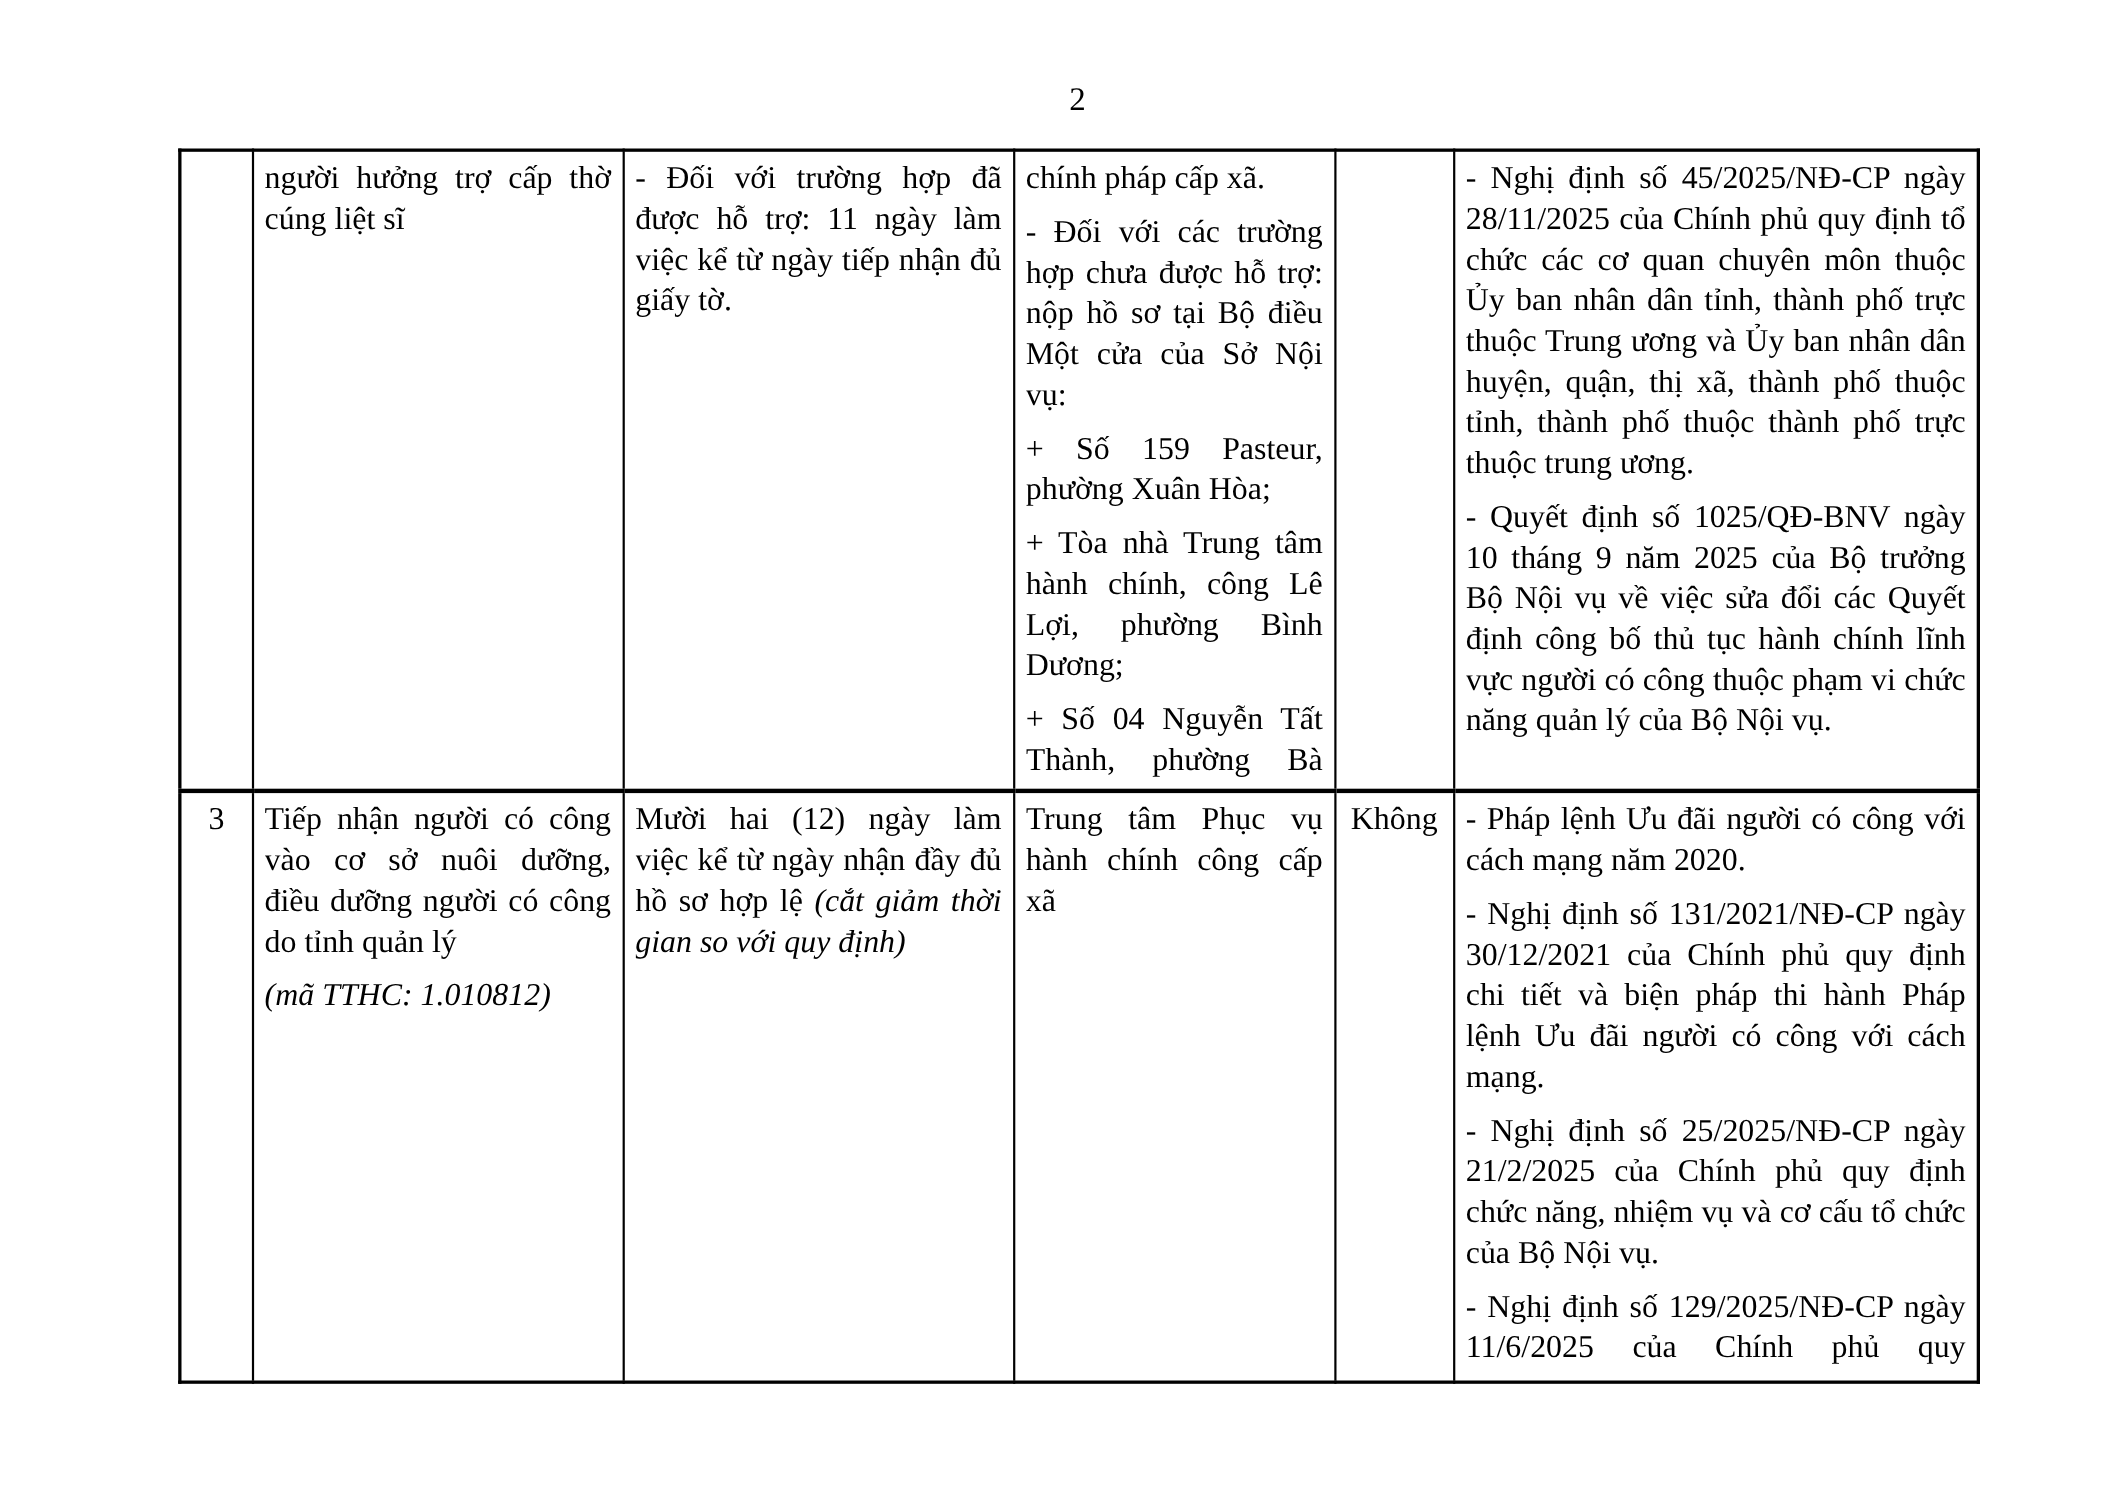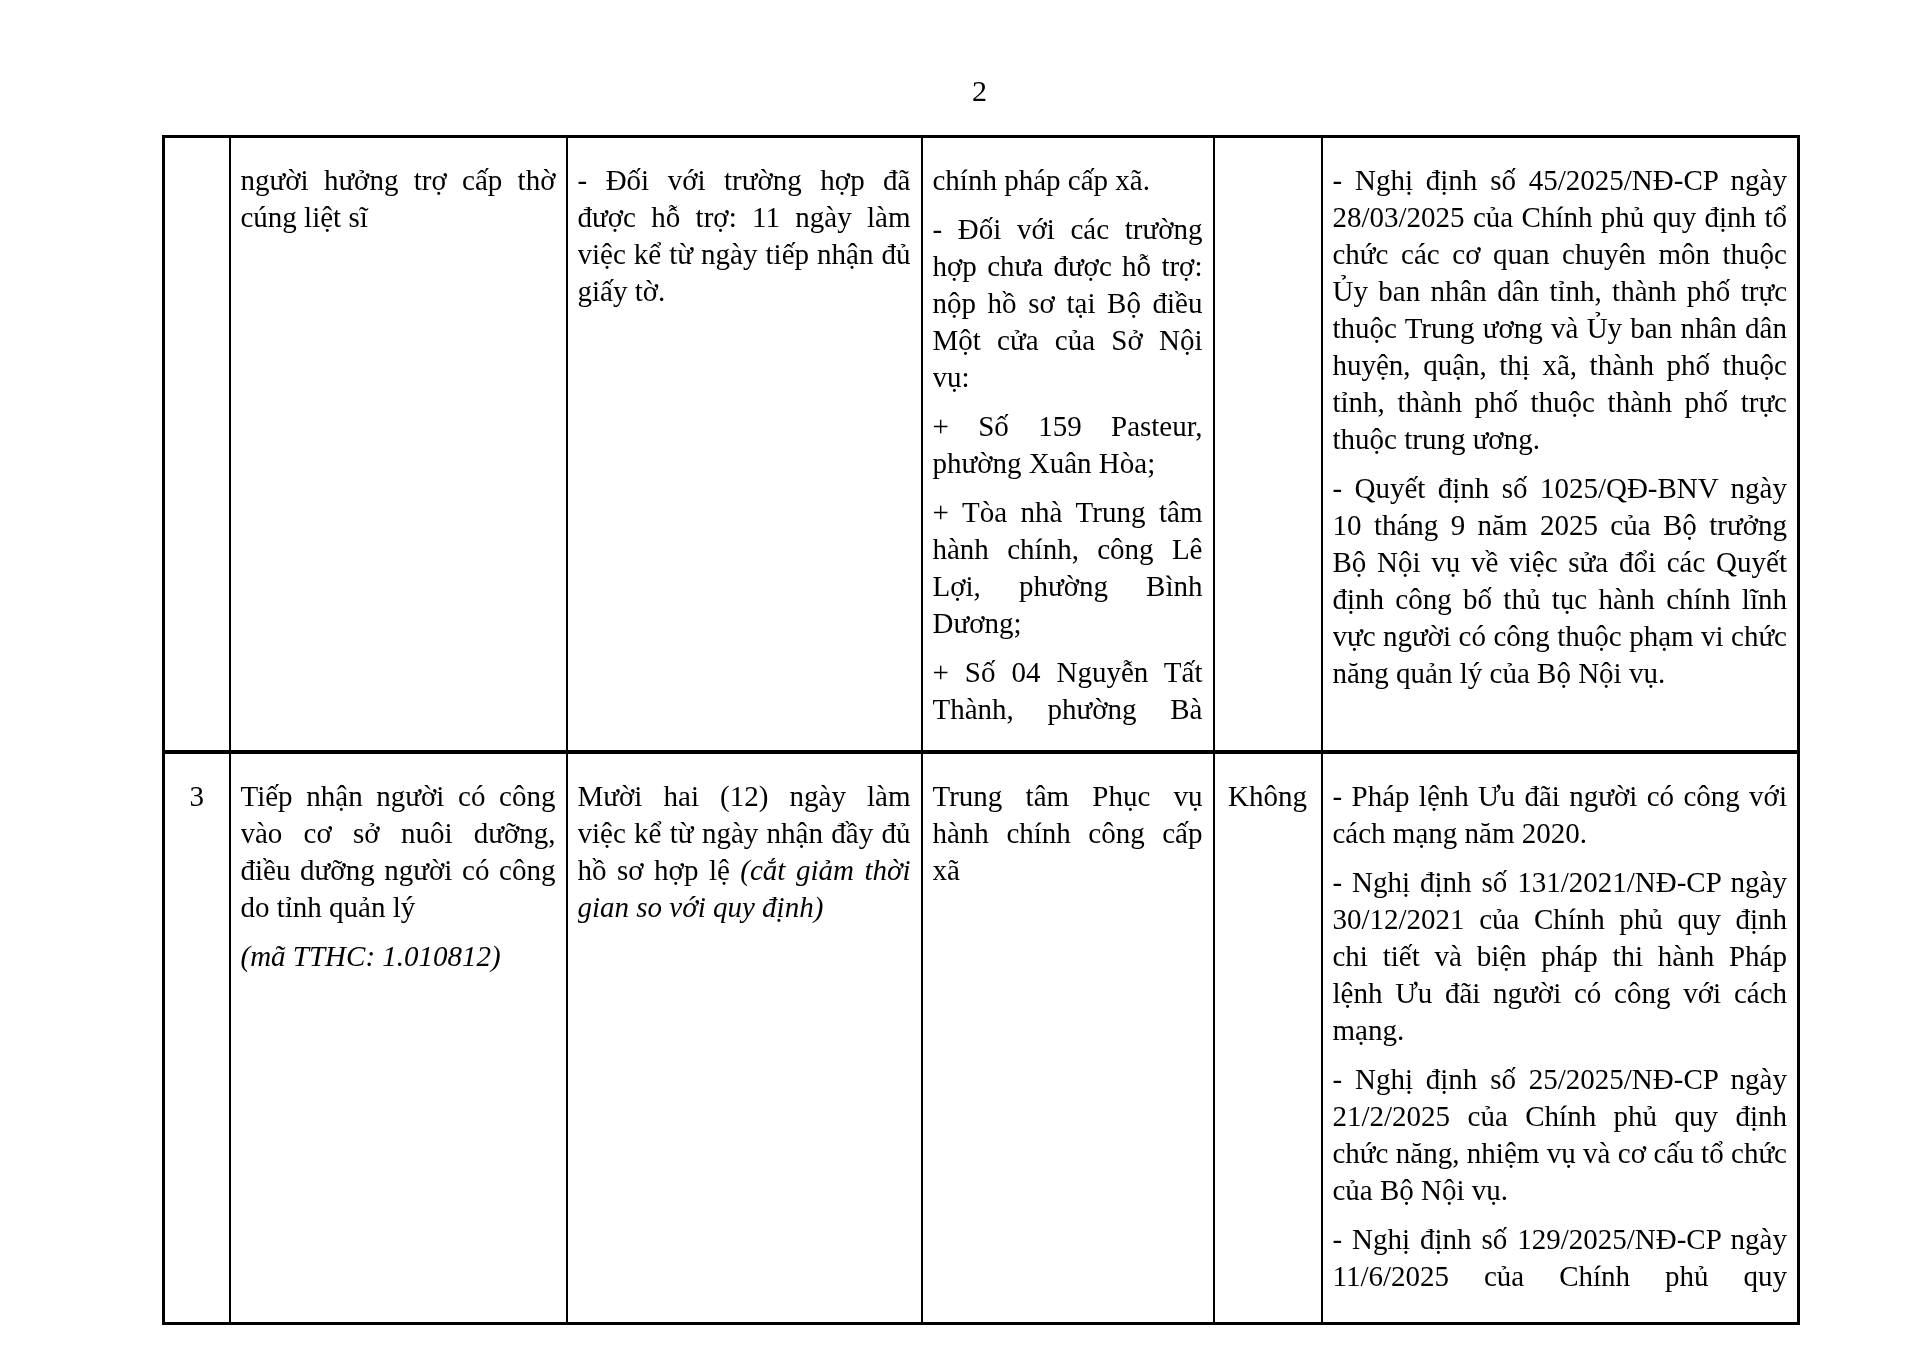--- a/index.html
+++ b/index.html
@@ -24,21 +24,21 @@
     width: 1635px;
     border-collapse: collapse;
     table-layout: fixed;
     font-size: 29px;
     line-height: 37px;
     border: 3px solid #000;
   }
   td {
     border: 2px solid #000;
     vertical-align: top;
-    padding: 24px 10px;
+    padding: 6px 10px;
     margin-left: 32px;
   }
   tr.row-1 td { height: 582px; border-bottom-width: 4px; }
   tr.row-2 td { height: 538px; }
   tr.row-1 .cell-inner { height: 564px; overflow: hidden; }
   tr.row-2 .cell-inner { height: 520px; overflow: hidden; }
   td p { margin: 0 0 12px 0; text-align: justify; }
   td p:last-child { margin-bottom: 0; }
   .cell-stt, .cell-fee { text-align: center; padding-left: 2px; padding-right: 2px; }
   .cell-stt p, .cell-fee p { text-align: center; }
@@ -85,21 +85,21 @@
           <p>+ Số 04 Nguyễn Tất Thành, phường Bà Rịa.</p>
         </div>
       </td>
       <td class="cell-fee">
         <div class="cell-inner">
           <p></p>
         </div>
       </td>
       <td class="cell-legal">
         <div class="cell-inner">
-          <p>- Nghị định số 45/2025/NĐ-CP ngày 28/03/2025 của Chính phủ quy định tổ chức các cơ quan chuyên môn thuộc Ủy ban nhân dân tỉnh, thành phố trực thuộc Trung ương và Ủy ban nhân dân huyện, quận, thị xã, thành phố thuộc tỉnh, thành phố thuộc thành phố trực thuộc trung ương.</p>
+          <p>- Nghị định số 45/2025/NĐ-CP ngày 28/11/2025 của Chính phủ quy định tổ chức các cơ quan chuyên môn thuộc Ủy ban nhân dân tỉnh, thành phố trực thuộc Trung ương và Ủy ban nhân dân huyện, quận, thị xã, thành phố thuộc tỉnh, thành phố thuộc thành phố trực thuộc trung ương.</p>
           <p>- Quyết định số 1025/QĐ-BNV ngày 10 tháng 9 năm 2025 của Bộ trưởng Bộ Nội vụ về việc sửa đổi các Quyết định công bố thủ tục hành chính lĩnh vực người có công thuộc phạm vi chức năng quản lý của Bộ Nội vụ.</p>
         </div>
       </td>
     </tr>
     <tr class="row-2">
       <td class="cell-stt">
         <div class="cell-inner">
           <p>3</p>
         </div>
       </td>

